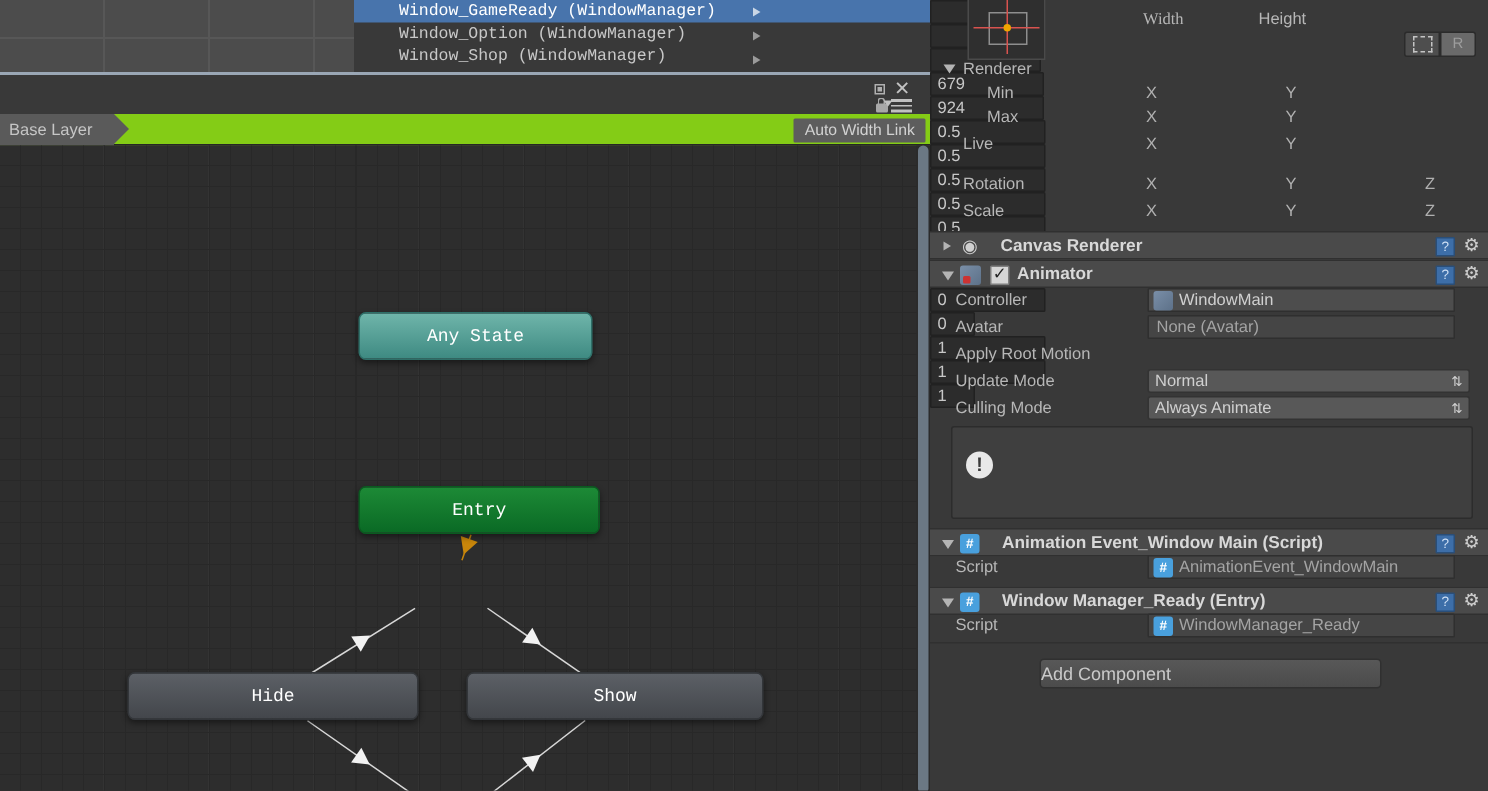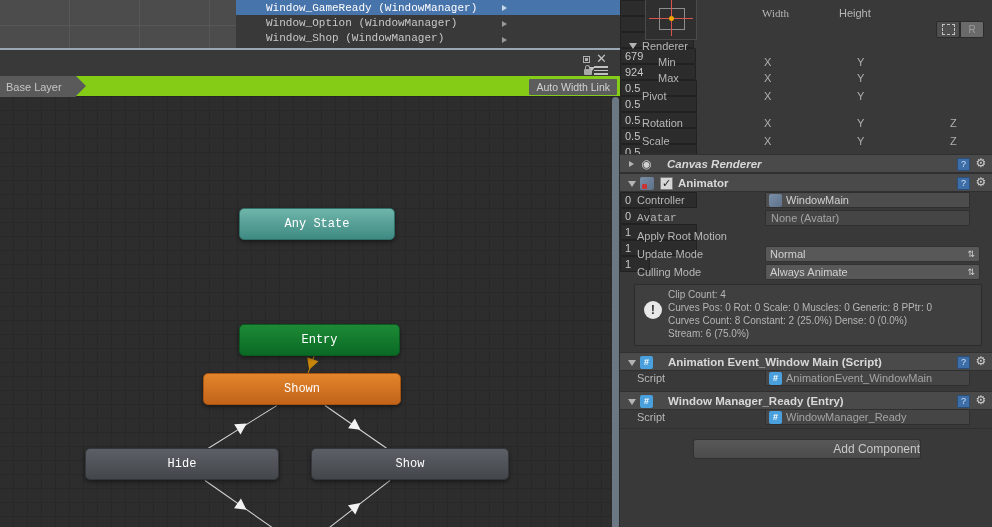--- a/index.html
+++ b/index.html
@@ -287,21 +287,21 @@
   }
   .helpbox .txt {
     position: absolute; left: 33px; top: 3px; right: 4px;
     color: #b5b5b5; font-size: 10px; line-height: 13px;
   }
 
   .add-component {
     position: absolute; left: 693px; top: 439px; width: 228px; height: 20px;
     background: linear-gradient(#585858, #4b4b4b);
     border: 1px solid #303030; border-radius: 3px;
-    display: flex; align-items: center; justify-content: flex-end;
+    display: flex; align-items: center; justify-content: flex-start;
     color: #c9c9c9; font-size: 12px;
   }
   .hr-sep {
     position: absolute; left: 0; width: 372px; height: 1px; background: #303030;
   }
 </style>
 </head>
 <body>
 
 <div id="root">
@@ -360,23 +360,20 @@
         <div class="edge" style="left: 204.857px; top: 383px; width: 90.6773px; transform: rotate(34.992deg);"></div>
         <div class="arrow" style="left: 236px; top: 403.5px; transform: rotate(124.992deg);"></div>
         <div class="edge" style="left: 322.571px; top: 435px; width: 84.6987px; transform: rotate(-37.875deg);"></div>
         <div class="arrow" style="left: 350px; top: 403.5px; transform: rotate(52.125deg);"></div>
         <div class="node node-any" style="left: 239px; top: 111px; width: 156px;">
           <span>Any State</span>
         </div>
         <div class="node node-entry" style="left: 239px; top: 227px; width: 161px;">
           <span>Entry</span>
         </div>
-        <div class="node node-shown" style="left: 203px; top: 276px; width: 198px;">
-          <span>Shown</span>
-        </div>
         <div class="node node-grey" style="left: 311px; top: 351px; width: 198px;">
           <span>Show</span>
         </div>
         <div class="node node-grey" style="left: 85px; top: 351px; width: 194px;">
           <span>Hide</span>
         </div>
       </div>
 
     <div class="anim-vscroll">
       <div class="thumb"></div>
@@ -416,21 +413,21 @@
       <div class="fld" style="left:155px;top:55px;width:77px;">0.5</div>
       <span class="axis" style="position:absolute;left:237px;top:56px;">Y</span>
       <div class="fld" style="left:248px;top:55px;width:77px;">0.5</div>
 
       <div class="lbl" style="position:absolute;left:38px;top:72px;">Max</div>
       <span class="axis" style="position:absolute;left:144px;top:72px;">X</span>
       <div class="fld" style="left:155px;top:71px;width:77px;">0.5</div>
       <span class="axis" style="position:absolute;left:237px;top:72px;">Y</span>
       <div class="fld" style="left:248px;top:71px;width:77px;">0.5</div>
 
-      <div class="lbl" style="position:absolute;left:22px;top:90px;">Pivot</div>
+      <div class="lbl" style="position:absolute;left:22px;top:90px;">Live</div>
       <span class="axis" style="position:absolute;left:144px;top:90px;">X</span>
       <div class="fld" style="left:155px;top:89px;width:77px;">0.5</div>
       <span class="axis" style="position:absolute;left:237px;top:90px;">Y</span>
       <div class="fld" style="left:248px;top:89px;width:77px;">0.5</div>
 
       <div class="lbl" style="position:absolute;left:22px;top:117px;">Rotation</div>
       <span class="axis" style="position:absolute;left:144px;top:117px;">X</span>
       <div class="fld" style="left:155px;top:116px;width:77px;">0</div>
       <span class="axis" style="position:absolute;left:237px;top:117px;">Y</span>
       <div class="fld" style="left:248px;top:116px;width:77px;">0</div>
@@ -442,65 +439,59 @@
       <div class="fld" style="left:155px;top:134px;width:77px;">1</div>
       <span class="axis" style="position:absolute;left:237px;top:135px;">Y</span>
       <div class="fld" style="left:248px;top:134px;width:77px;">1</div>
       <span class="axis" style="position:absolute;left:330px;top:135px;">Z</span>
       <div class="fld" style="left:341px;top:134px;width:30px;">1</div>
     </div>
 
     <div class="comp-header" style="top:154px;">
       <span class="foldout" style="left:9px;top:6px;"></span>
       <span class="eye-icon" style="left:19px;top:3px;">◉</span>
-      <span class="comp-title" style="position:absolute;left:47px;top:3px;font-style:italic;">Canvas Renderer</span>
+      <span class="comp-title" style="position:absolute;left:47px;top:3px;">Canvas Renderer</span>
       <span class="help-icon" style="left:337px;top:3px;">?</span>
       <span class="gear-icon" style="left:354px;top:2px;">⚙</span>
     </div>
 
     <div class="comp-header" style="top:173px;">
       <span class="foldout open" style="left:8px;top:7px;"></span>
       <span class="anim-comp-icon" style="left:20px;top:3px;"></span>
       <span class="chk" style="left:40px;top:3px;">✓</span>
       <span class="comp-title" style="position:absolute;left:58px;top:3px;">Animator</span>
       <span class="help-icon" style="left:337px;top:3px;">?</span>
       <span class="gear-icon" style="left:354px;top:2px;">⚙</span>
     </div>
 
     <div class="lbl" style="position:absolute;left:17px;top:194px;">Controller</div>
     <div class="obj-field" style="left:145px;top:192px;width:205px;">
       <span class="script-icon" style="position:relative;left:0;top:0;display:inline-block;background:linear-gradient(135deg,#7a8fa8,#5d7189);"></span>
       <span style="margin-left:4px;">WindowMain</span>
     </div>
 
-    <div class="lbl" style="position:absolute;left:17px;top:212px;font-family:Liberation Mono, monospace;">Avatar</div>
+    <div class="lbl" style="position:absolute;left:17px;top:212px;">Avatar</div>
     <div class="obj-field dim" style="left:145px;top:210px;width:205px;padding-left:5px;">None (Avatar)</div>
 
     <div class="lbl" style="position:absolute;left:17px;top:230px;">Apply Root Motion</div>
 
     <div class="lbl" style="position:absolute;left:17px;top:248px;">Update Mode</div>
     <div class="popup-field" style="left:145px;top:246px;width:215px;">
       <span>Normal</span>
       <span class="arrows">⇅</span>
     </div>
 
     <div class="lbl" style="position:absolute;left:17px;top:266px;">Culling Mode</div>
     <div class="popup-field" style="left:145px;top:264px;width:215px;">
       <span>Always Animate</span>
       <span class="arrows">⇅</span>
     </div>
 
     <div class="helpbox" style="left:14px;top:284px;width:348px;height:62px;">
       <span class="warn">!</span>
-      <div class="txt">
-        <div>Clip Count: 4</div>
-        <div>Curves Pos: 0 Rot: 0 Scale: 0 Muscles: 0 Generic: 8 PPtr: 0</div>
-        <div>Curves Count: 8 Constant: 2 (25.0%) Dense: 0 (0.0%)</div>
-        <div>Stream: 6 (75.0%)</div>
-      </div>
     </div>
 
     <div class="comp-header" style="top:352px;">
       <span class="foldout open" style="left:8px;top:7px;"></span>
       <span class="script-icon" style="left:20px;top:3px;">#</span>
       <span class="comp-title" style="position:absolute;left:48px;top:3px;">Animation Event_Window Main (Script)</span>
       <span class="help-icon" style="left:337px;top:3px;">?</span>
       <span class="gear-icon" style="left:354px;top:2px;">⚙</span>
     </div>
     <div class="lbl" style="position:absolute;left:17px;top:372px;">Script</div>

